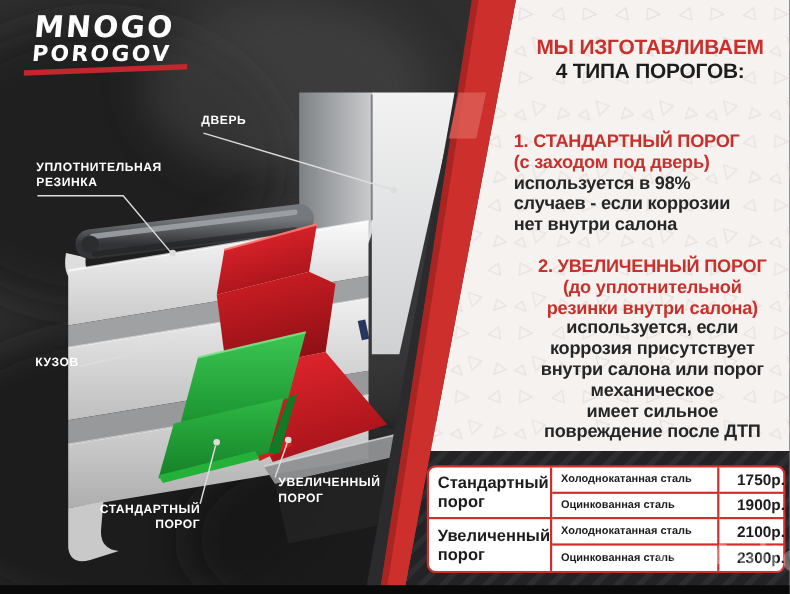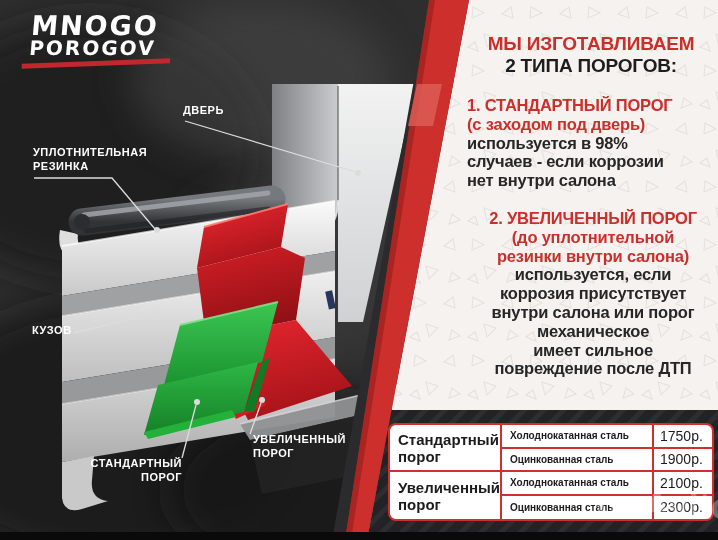--- a/index.html
+++ b/index.html
@@ -18,34 +18,34 @@
   .lbl-door{left:183px;top:104px;}
   .lbl-seal{left:33px;top:146px;}
   .lbl-body{left:32px;top:324px;}
   .lbl-std{left:70px;top:457px;width:112px;text-align:right;}
   .lbl-enl{left:253px;top:433px;}
   
   .heading{position:absolute;left:468px;top:33px;width:246px;text-align:center;z-index:3;
     font-weight:800;font-size:19px;line-height:22px;letter-spacing:-.2px;}
   .heading .hl1{color:#c92f2b;display:block;}
   .heading .hl2{color:#1d1d1d;display:block;}
-  .sec{position:absolute;left:467px;width:252px;z-index:3;font-size:16.5px;line-height:18.8px;letter-spacing:-.2px;}
+  .sec{position:absolute;left:467px;width:252px;z-index:3;font-size:16.5px;line-height:18.8px;letter-spacing:-.2px;margin-top:24px;}
   .sec1{top:96px;} .sec2{top:209px;text-align:center;}
   .sec .r{color:#c92f2b;display:block;font-weight:800;}
   .sec .b{color:#262626;display:block;font-weight:700;}
   
   .ptable{position:absolute;left:388px;top:423px;width:326px;height:98px;z-index:3;
     background:#fff;border:2px solid #d0302d;border-radius:8px;box-sizing:border-box;
     display:grid;grid-template-columns:112px 152px 1fr;grid-template-rows:repeat(4,1fr);}
   .ptable .cell{display:flex;align-items:center;box-sizing:border-box;color:#1c1c1c;}
   .ptable .glabel{grid-column:1;padding-left:8px;font-size:15px;font-weight:700;line-height:17px;border-right:2px solid #d0302d;}
   .ptable .g1{grid-row:1/3;border-bottom:2px solid #d0302d;}
   .ptable .g2{grid-row:3/5;}
   .ptable .mat{grid-column:2;padding-left:8px;font-size:10px;font-weight:700;border-right:2px solid #d0302d;}
-  .ptable .price{grid-column:3;padding-left:6px;font-size:14px;font-weight:400;}
+  .ptable .price{grid-column:3;padding-left:16px;font-size:14px;font-weight:700;}
   .ptable .bb{border-bottom:2px solid #d0302d;}
   .r1{grid-row:1;} .r2{grid-row:2;} .r3{grid-row:3;} .r4{grid-row:4;}
   
   .watermark{position:absolute;left:598px;top:486px;z-index:4;display:flex;align-items:center;gap:3px;
     opacity:.3;pointer-events:none;}
   .watermark .c{width:20px;height:20px;border:6px solid #fff;border-radius:50%;box-sizing:border-box;}
   .watermark .t{color:#fff;font-size:36px;font-weight:700;letter-spacing:0;}
 </style>
 </head>
 <body>
@@ -221,21 +221,21 @@
     <span>СТАНДАРТНЫЙ</span><br>
     <span>ПОРОГ</span>
   </div>
   <div class="callout lbl-enl">
     <span>УВЕЛИЧЕННЫЙ</span><br>
     <span>ПОРОГ</span>
   </div>
 
   <div class="heading">
     <span class="hl1">МЫ ИЗГОТАВЛИВАЕМ</span>
-    <span class="hl2">2 ТИПА ПОРОГОВ:</span>
+    <span class="hl2">4 ТИПА ПОРОГОВ:</span>
   </div>
 
   <div class="sec sec1">
     <span class="r">1. СТАНДАРТНЫЙ ПОРОГ</span>
     <span class="r">(с заходом под дверь)</span>
     <span class="b">используется в 98%</span>
     <span class="b">случаев - если коррозии</span>
     <span class="b">нет внутри салона</span>
   </div>
 

